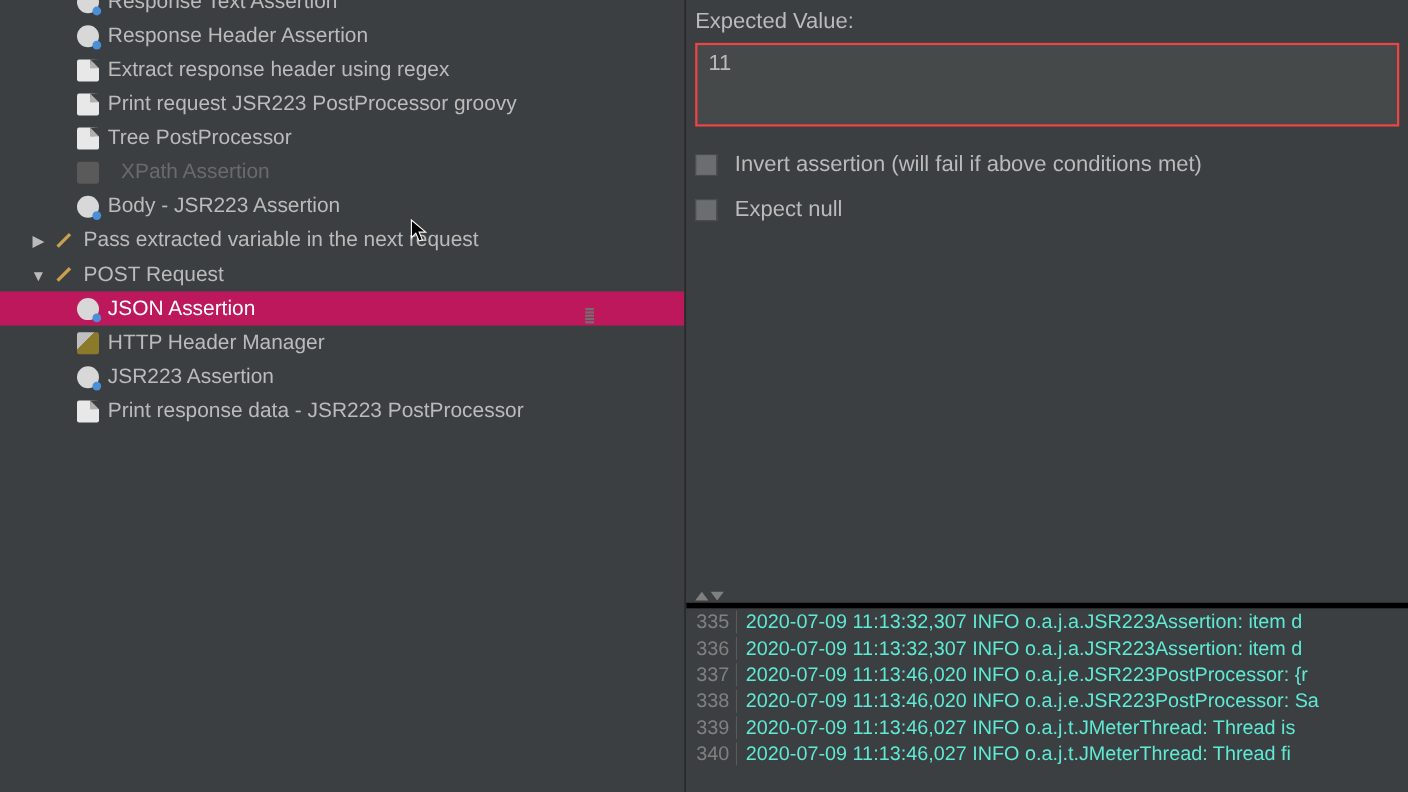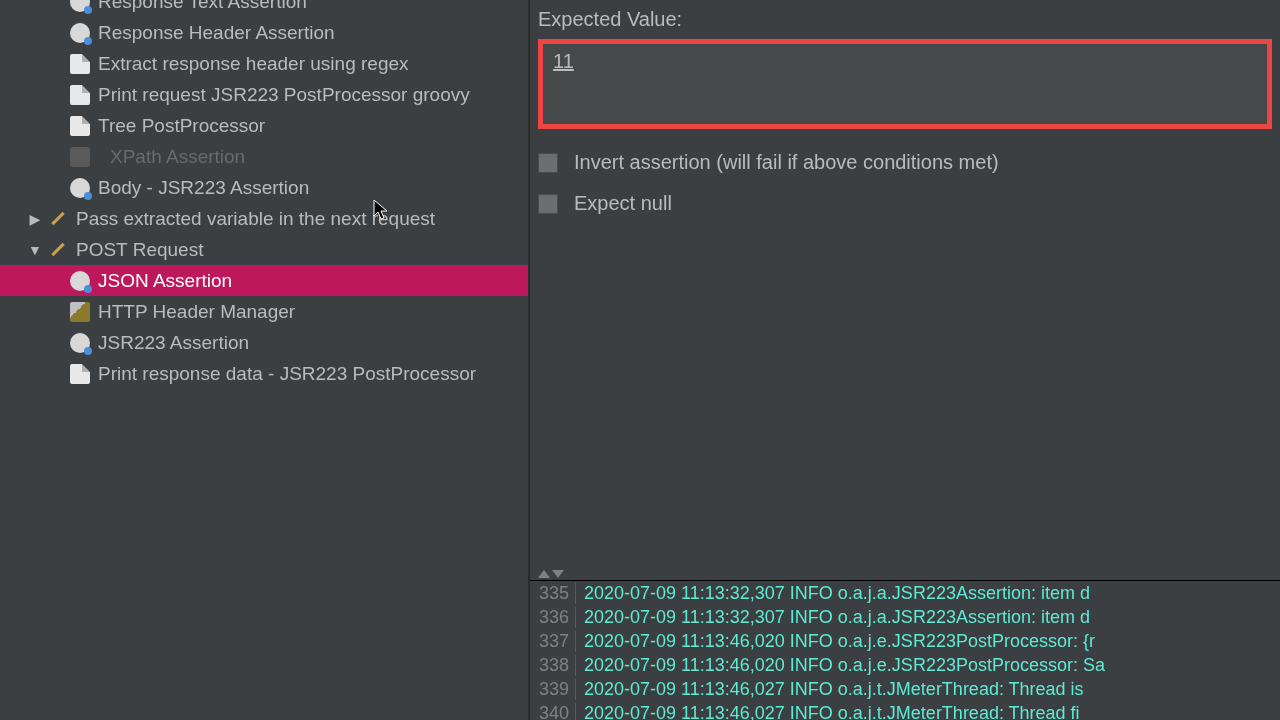--- a/index.html
+++ b/index.html
@@ -1,18 +1,18 @@
 <!DOCTYPE html>
 <html><head>
   <meta charset="utf-8">
   <style>
     * { margin: 0; padding: 0; box-sizing: border-box; font-family: Arial, sans-serif; }
     body { background: #3c3f41; color: #bbbbbb; width: 1280px; height: 720px; overflow: hidden; display: flex; position: relative; }
     
-    .tree-panel { width: 530px; height: 100%; background: #3c3f41; border-right: 2px solid #2b2b2b; overflow: hidden; padding-top: 0; }
+    .tree-panel { width: 624px; height: 100%; background: #3c3f41; border-right: 2px solid #2b2b2b; overflow: hidden; padding-top: 0; }
     .tree-item { display: flex; align-items: center; height: 31px; padding-left: 40px; font-size: 19px; color: #bbbbbb; cursor: pointer; white-space: nowrap; }
     .tree-item.child { padding-left: 70px; }
     .tree-item.child2 { padding-left: 50px; }
     .tree-item.selected { background: #be185d; color: #ffffff; }
     .tree-item.disabled { color: #6a6a6a; gap: 12px; }
     .tree-item.partial { margin-top: -14px; }
     
     .tree-toggle { width: 18px; height: 18px; margin-right: 4px; margin-left: -24px; display: inline-flex; align-items: center; justify-content: center; color: #bbbbbb; font-size: 14px; }
     
     .icon { width: 20px; height: 20px; margin-right: 8px; display: inline-flex; align-items: center; justify-content: center; flex-shrink: 0; }
@@ -25,35 +25,35 @@
     .icon-pen { position: relative; }
     .icon-pen::before { content: ''; position: absolute; width: 16px; height: 3px; background: #c9a050; transform: rotate(-45deg); top: 8px; left: 2px; }
     .icon-tree { position: relative; }
     .icon-tree::before { content: ''; position: absolute; width: 0; height: 0; border-left: 6px solid transparent; border-right: 6px solid transparent; border-bottom: 10px solid #d94a8a; top: 4px; left: 4px; }
     .icon-tree::after { content: ''; position: absolute; width: 3px; height: 6px; background: #8a5a3a; top: 14px; left: 8px; }
     
     .right-panel { flex: 1; display: flex; flex-direction: column; height: 100%; background: #3c3f41; position: relative; }
     
     .config-area { flex: 1; padding: 8px 8px; overflow: hidden; }
     .field-label { font-size: 20px; color: #bbbbbb; margin-bottom: 8px; }
-    .text-area { width: 100%; height: 90px; background: #45494a; border: 5px solid #ef4444; color: #bbbbbb; font-size: 20px; padding: 6px 10px; font-family: Arial; resize: none; text-decoration: underline; }
+    .text-area { width: 100%; height: 76px; background: #45494a; border: 2px solid #ef4444; color: #bbbbbb; font-size: 20px; padding: 6px 10px; font-family: Arial; resize: none; }
     
     .checkbox-row { display: flex; align-items: center; margin-top: 18px; gap: 16px; }
     .checkbox { width: 20px; height: 20px; background: #6a6e70; border: 1px solid #4a4a4a; cursor: pointer; flex-shrink: 0; }
     .checkbox-label { font-size: 20px; color: #bbbbbb; }
     
     .splitter-h { height: 12px; background: #3c3f41; display: flex; align-items: center; padding-left: 8px; gap: 2px; }
     .splitter-h .arrow { width: 0; height: 0; }
     .arrow-up { border-left: 6px solid transparent; border-right: 6px solid transparent; border-bottom: 8px solid #808080; }
     .arrow-down { border-left: 6px solid transparent; border-right: 6px solid transparent; border-top: 8px solid #808080; }
     
     .splitter-v { position: absolute; left: 530px; top: 280px; width: 12px; height: 24px; display: flex; flex-direction: column; align-items: center; gap: 1px; }
     .splitter-v span { width: 8px; height: 2px; background: #707070; }
     
-    .log-panel { height: 140px; background: #3c3f41; overflow: hidden; border-top: 1px solid #000000; }
+    .log-panel { height: 172px; background: #3c3f41; overflow: hidden; border-top: 5px solid #000000; }
     .log-line { display: flex; font-family: 'Courier New', monospace; font-size: 18px; height: 24px; align-items: center; white-space: nowrap; }
     .log-num { width: 46px; text-align: right; color: #808080; padding-right: 6px; border-right: 1px solid #5a5a5a; flex-shrink: 0; }
     .log-text { padding-left: 8px; color: #5eead4; }
     
     .cursor { position: absolute; left: 372px; top: 198px; width: 18px; height: 24px; pointer-events: none; z-index: 100; }
   </style>
 </head>
 <body>
 
 <div class="tree-panel">

